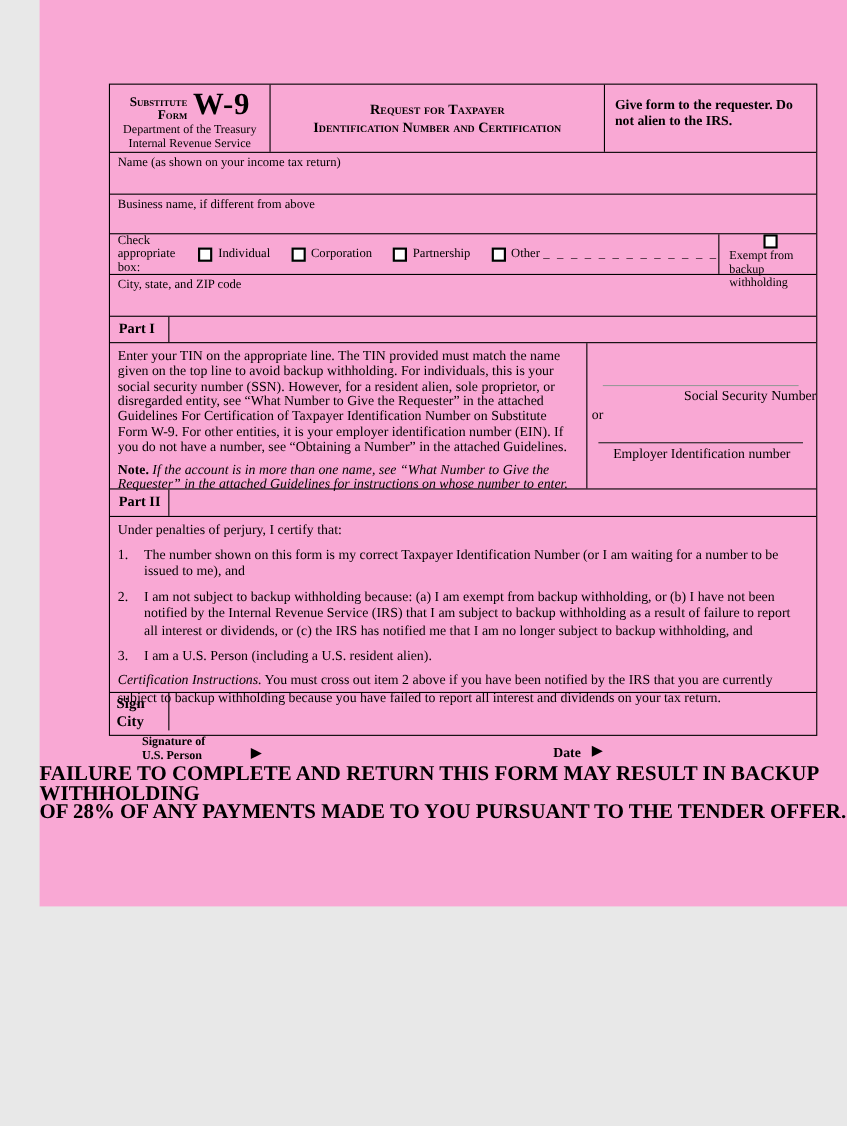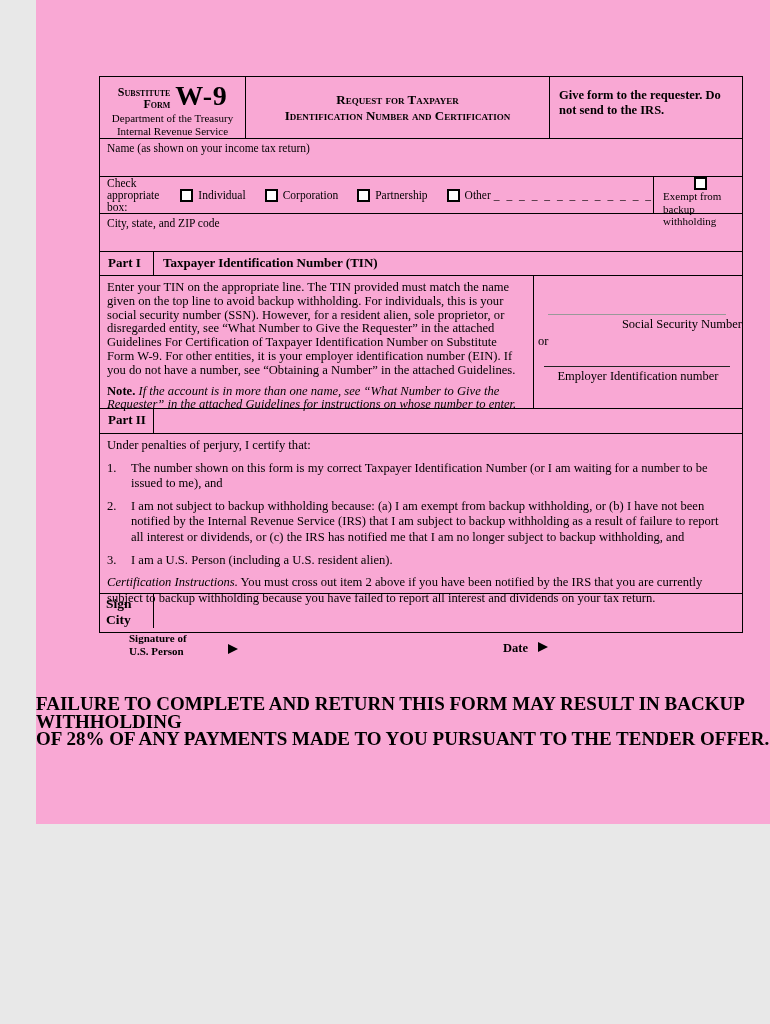--- a/index.html
+++ b/index.html
@@ -117,27 +117,30 @@
           <div>Department of the Treasury</div>
           <div>Internal Revenue Service</div>
         </div>
       </div>
       <div class="cell hdr-c2 vline">
         <div class="form-title">
           <div>Request for Taxpayer</div>
           <div>Identification Number and Certification</div>
         </div>
       </div>
-      <div class="cell hdr-c3">Give form to the requester.  Do not send to the IRS.</div>
+      <div class="cell hdr-c3">Give form to the requester.  Do not alien to the IRS.</div>
     </div>
 
     <div class="row r-name" style="cursor:text;">
       <div class="lblrow">Name (as shown on your income tax return)</div>
     </div>
 
+    <div class="row r-biz" style="cursor:text;">
+      <div class="lblrow">Business name, if different from above</div>
+    </div>
 
     <div class="row r-check">
       <div class="cell check-left vline">
         <span class="check-caption">Check appropriate box:</span>
         <span class="cb-group">
           <span class="cb"></span>
           <span>Individual</span>
         </span>
         <span class="cb-group">
           <span class="cb"></span>
@@ -158,21 +161,20 @@
         <span>Exempt from backup withholding</span>
       </div>
     </div>
 
     <div class="row r-city" style="cursor:text;">
       <div class="lblrow">City, state, and ZIP code</div>
     </div>
 
     <div class="row parthdr">
       <div class="cell part-lbl vline">Part I</div>
-      <div class="cell part-title">Taxpayer Identification Number (TIN)</div>
     </div>
 
     <div class="row r-tin">
       <div class="cell tin-left vline">
         <div>Enter your TIN on the appropriate line.  The TIN provided must match the name given on the top line to avoid backup withholding.  For individuals, this is your social security number (SSN).  However, for a resident alien, sole proprietor, or disregarded entity, see “What Number to Give the Requester” in the attached Guidelines For Certification of Taxpayer Identification Number on Substitute Form W-9.  For other entities, it is your employer identification number (EIN).  If you do not have a number, see “Obtaining a Number” in the attached Guidelines.</div>
         <div class="tin-note">
           <span class="nlabel">Note.</span>
           <span class="ntext">If the account is in more than one name, see “What Number to Give the Requester” in the attached Guidelines for instructions on whose number to enter.</span>
         </div>
       </div>

